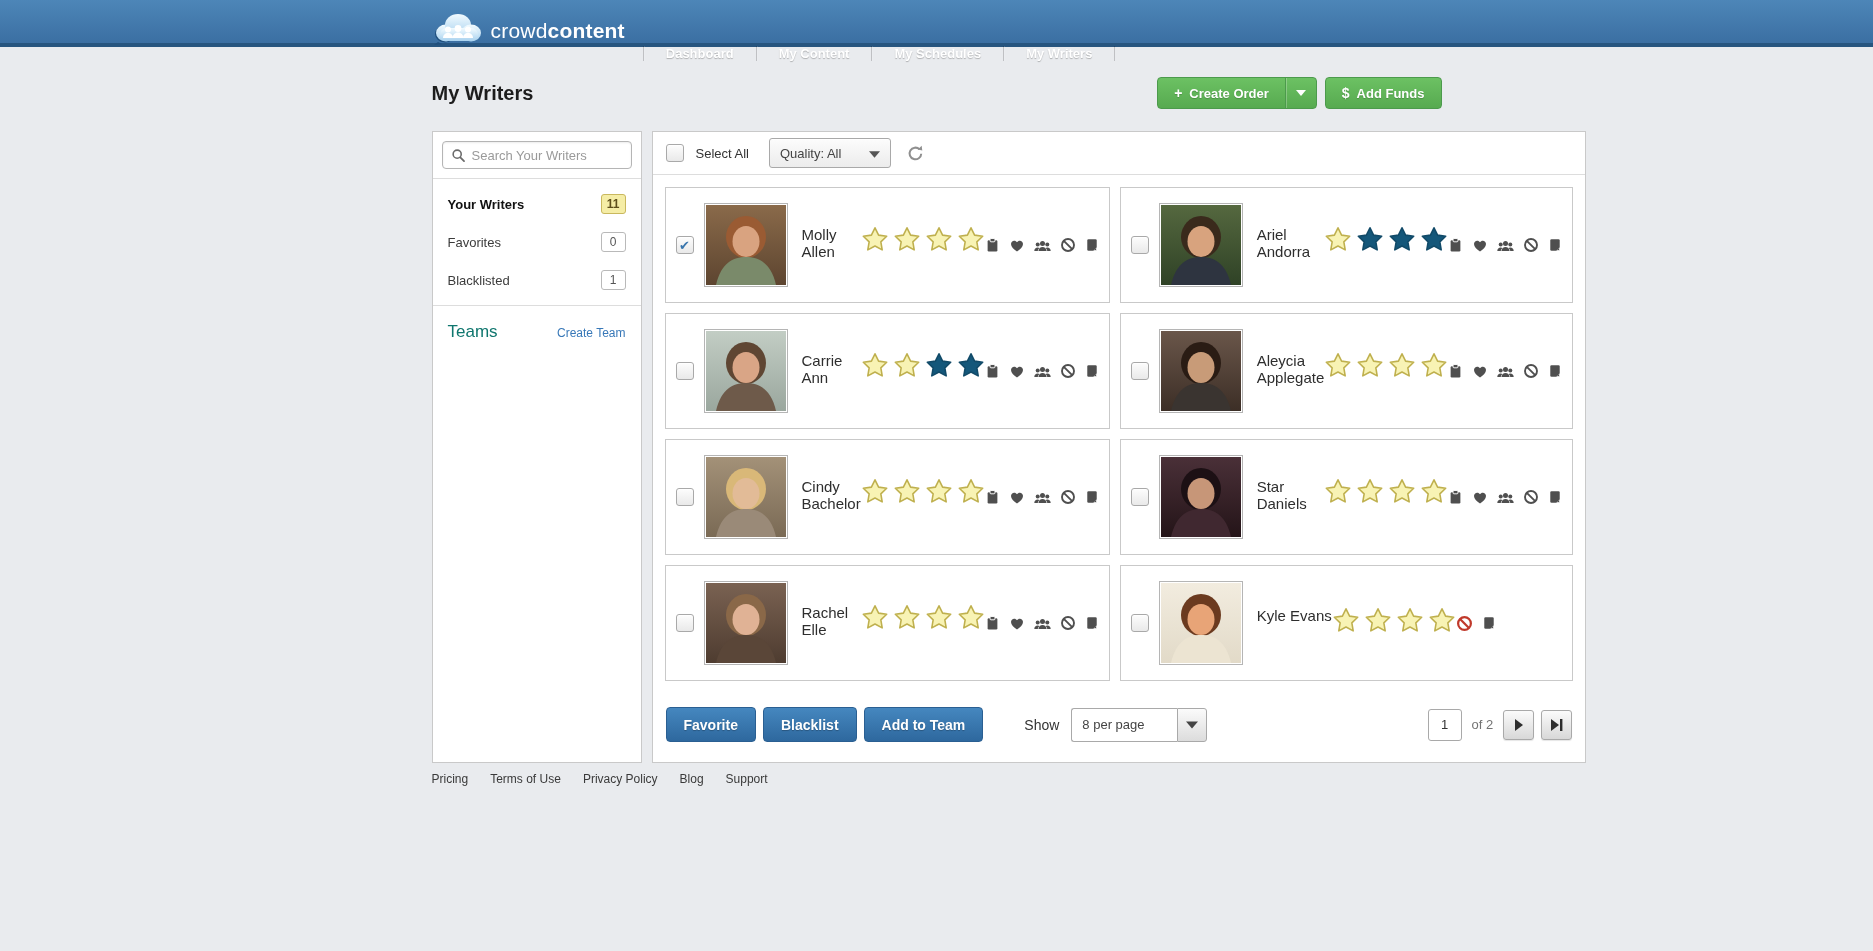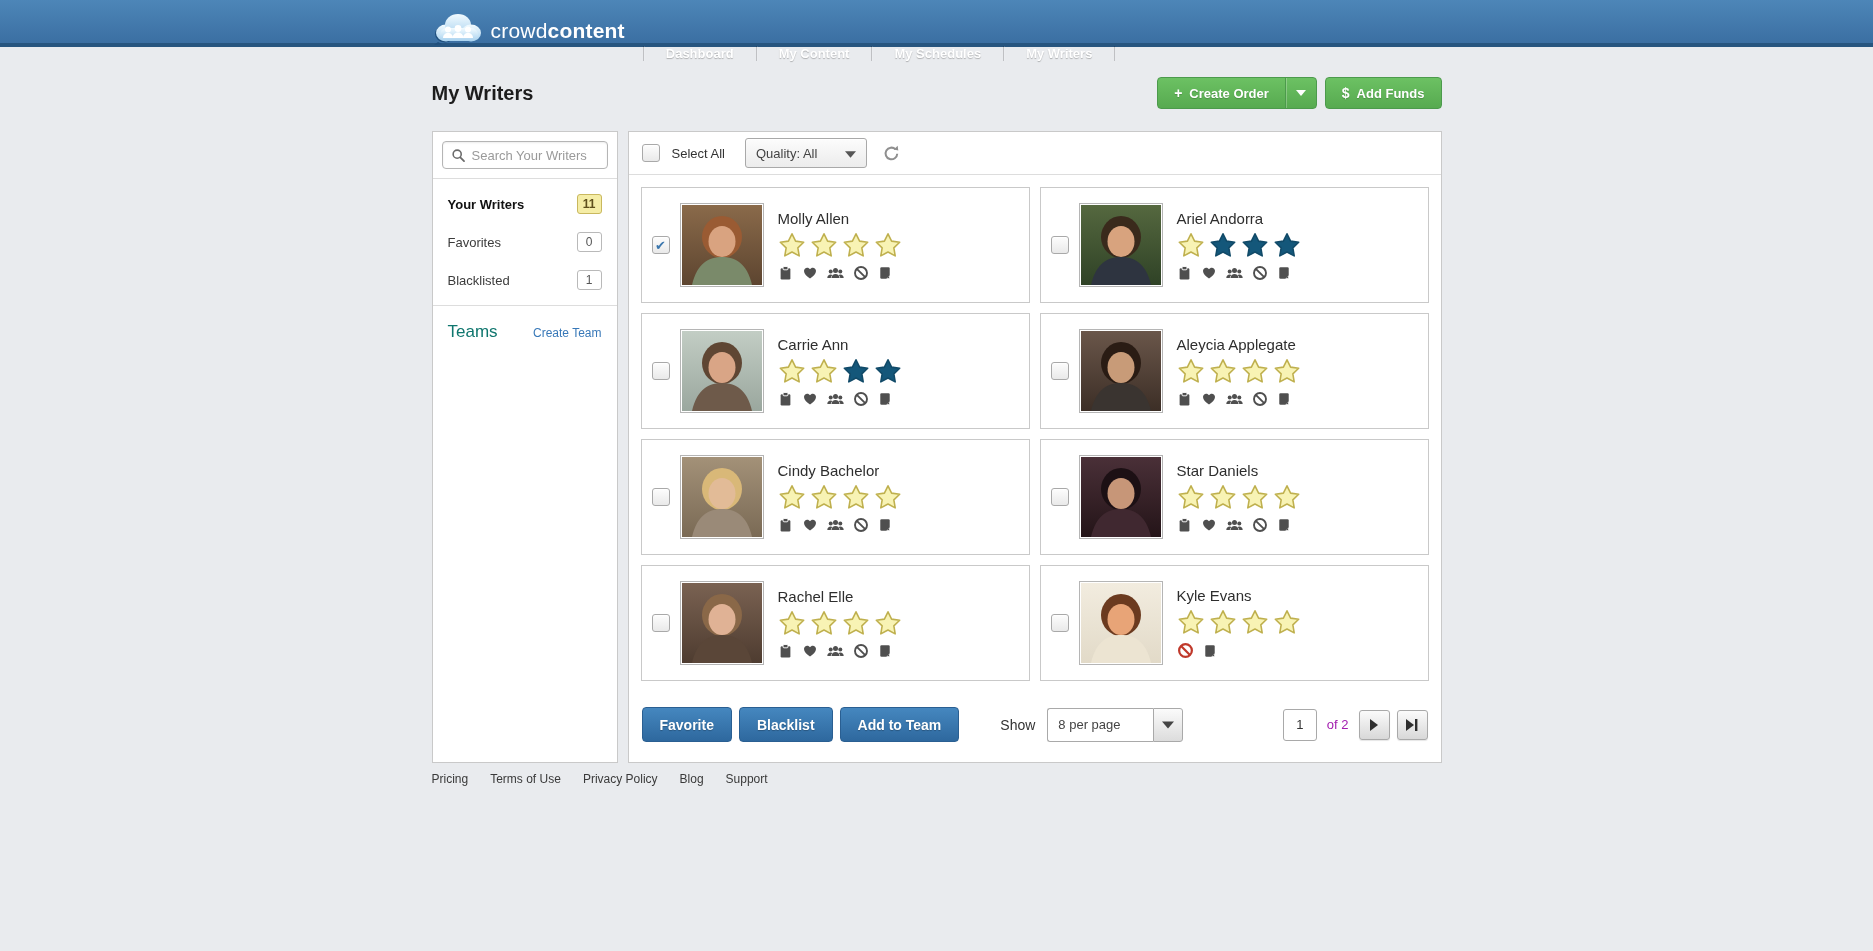--- a/index.html
+++ b/index.html
@@ -79,21 +79,21 @@
   .bg-plus,.bg-dollar { font-size:14px; font-weight:bold; }
   .bg-caret {
     align-self:stretch; display:flex; align-items:center; padding:0 10px;
     border-left:1px solid #4c9a4c; box-shadow:inset 1px 0 0 rgba(255,255,255,.25);
   }
   .bg-caret i { width:0; height:0; border-left:5px solid transparent; border-right:5px solid transparent; border-top:6px solid #fff; }
 
   
   .content { display:flex; gap:10px; align-items:stretch; }
   .panel { background:#fff; border:1px solid #c9c9c9; }
-  .sidebar { width:186px; min-height:625px; flex:none; }
+  .sidebar { width:210px; min-height:625px; flex:none; }
   .main { flex:1; min-height:625px; display:flex; flex-direction:column; }
 
   
   .search-wrap { padding:9px; border-bottom:1px solid #ddd; }
   .search-box {
     display:flex; align-items:center; gap:6px; height:28px;
     border:1px solid #b5b5b5; border-radius:4px; background:#fff; padding:0 8px;
     box-shadow:inset 0 1px 2px rgba(0,0,0,.08);
   }
   .search-box input {
@@ -147,21 +147,21 @@
   .card {
     border:1px solid #c9c9c9; background:#fff; height:116px;
     display:flex; align-items:center; padding:0 10px;
   }
   .card .cb { margin-right:10px; }
   .photo {
     width:84px; height:84px; border:1px solid #b5b5b5; background:#fff; padding:1px;
     flex:none; cursor:pointer;
   }
   .photo svg { display:block; }
-  .winfo { margin-left:14px; display:flex; flex-direction:column; }
+  .winfo { margin-left:14px; display:flex; }
   .wname { font-size:15px; color:#2e2e2e; margin-bottom:5px; cursor:pointer; }
   .wstars { display:flex; gap:4px; margin-bottom:6px; }
   .wstars svg { display:block; }
   .wicons { display:flex; gap:9px; align-items:center; }
   .icon-btn { cursor:pointer; color:#4f4f4f; display:flex; }
   .icon-btn.red { color:#c0392b; }
   .icon16 { width:16px; height:16px; color:#4f4f4f; }
 
   
   .bottombar { margin-top:auto; display:flex; align-items:center; padding:14px 13px 20px; }
@@ -185,21 +185,21 @@
     width:30px; border:1px solid #a9a9a9; border-radius:0 3px 3px 0;
     background:linear-gradient(#fbfbfb,#dcdcdc);
     display:flex; align-items:center; justify-content:center;
   }
   .pager { margin-left:auto; display:flex; align-items:center; gap:10px; }
   .page-input {
     width:34px; height:32px; border:1px solid #a9a9a9; border-radius:3px;
     text-align:center; font-size:13px; color:#333; outline:none;
     font-family:"Liberation Sans","DejaVu Sans",sans-serif;
   }
-  .page-of { font-size:13px; color:#a21caf; }
+  .page-of { font-size:13px; color:#737373; }
   .pg-btn {
     width:31px; height:30px; border:1px solid #a9a9a9; border-radius:3px;
     background:linear-gradient(#fbfbfb,#d8d8d8); cursor:pointer;
     display:flex; align-items:center; justify-content:center;
     box-shadow:0 1px 1px rgba(0,0,0,.1);
   }
   .pg-btn + .pg-btn { margin-left:-3px; }
 
   
   .footer { padding:9px 0 0; }

